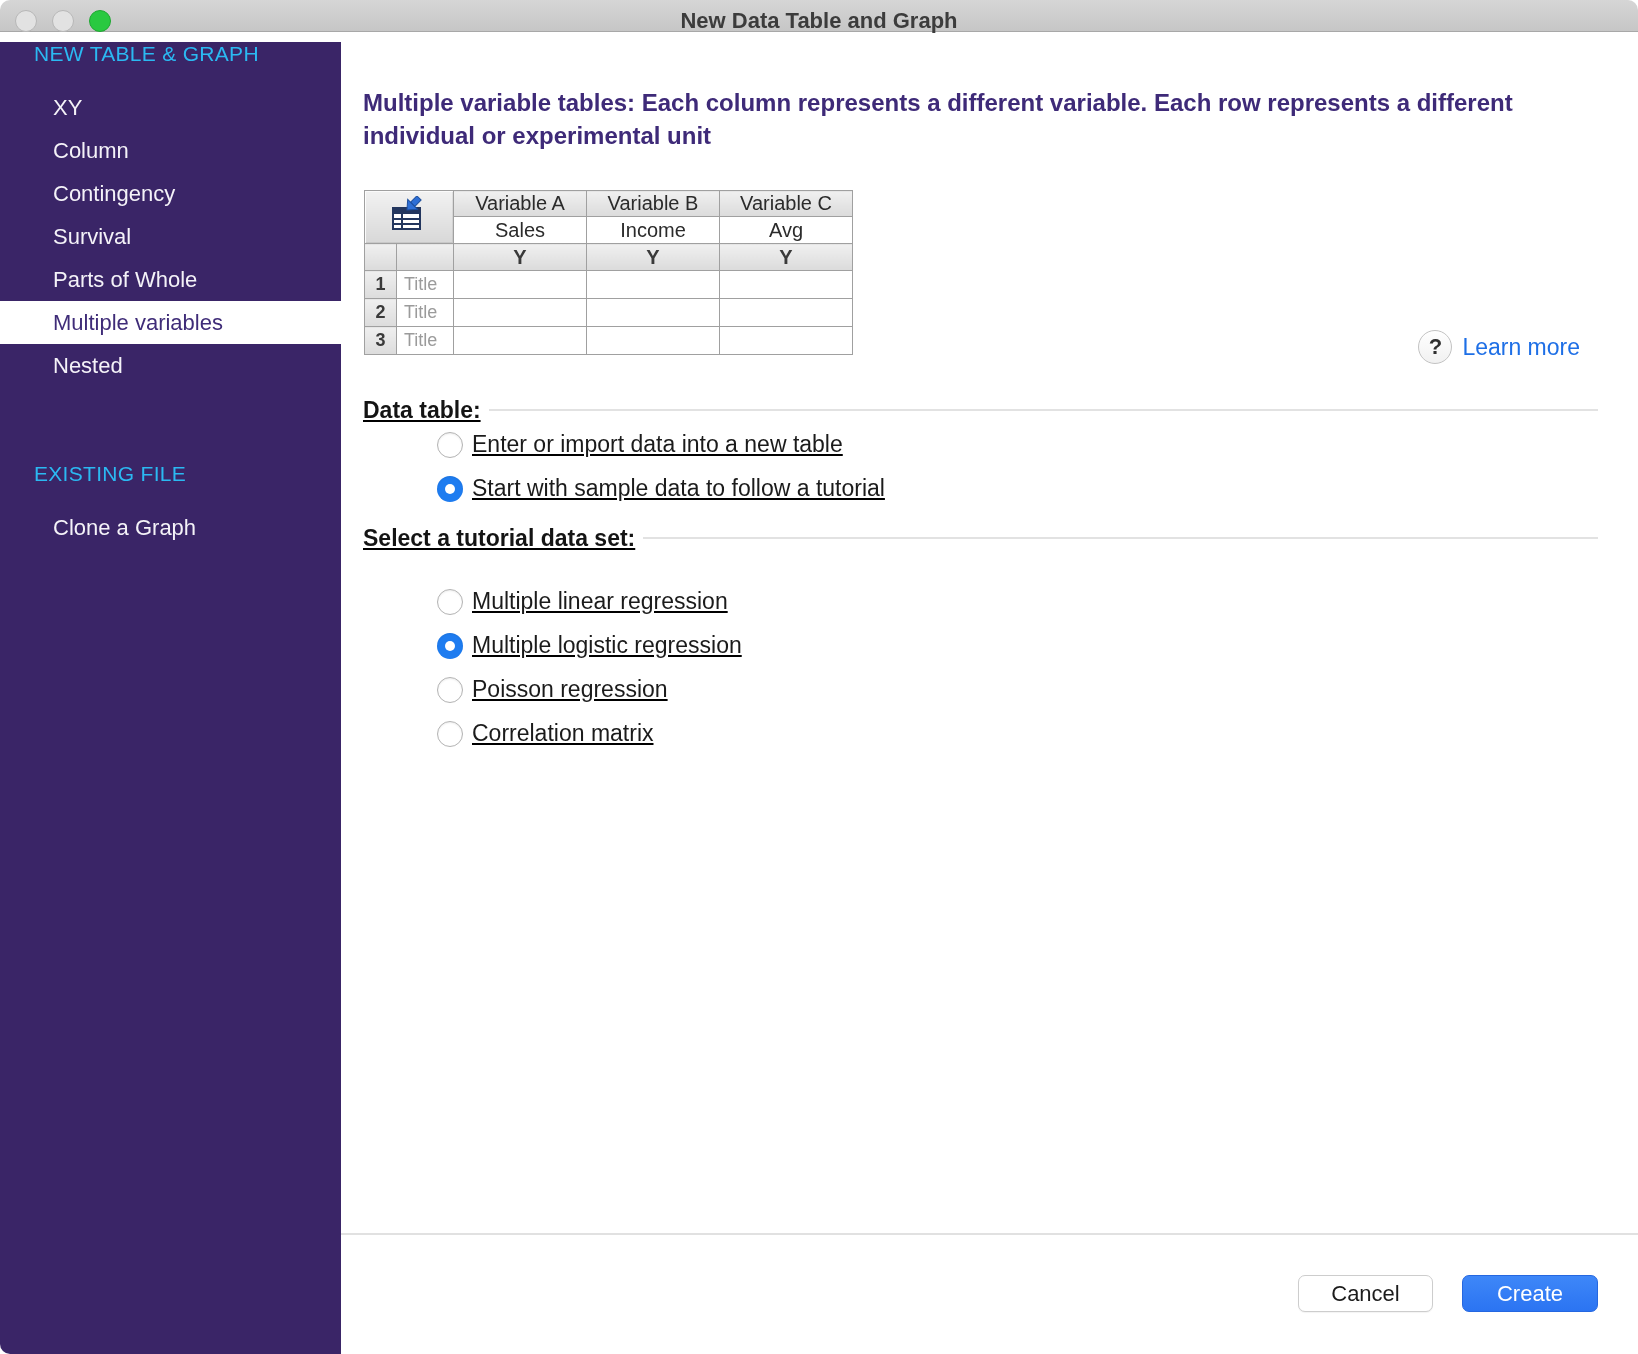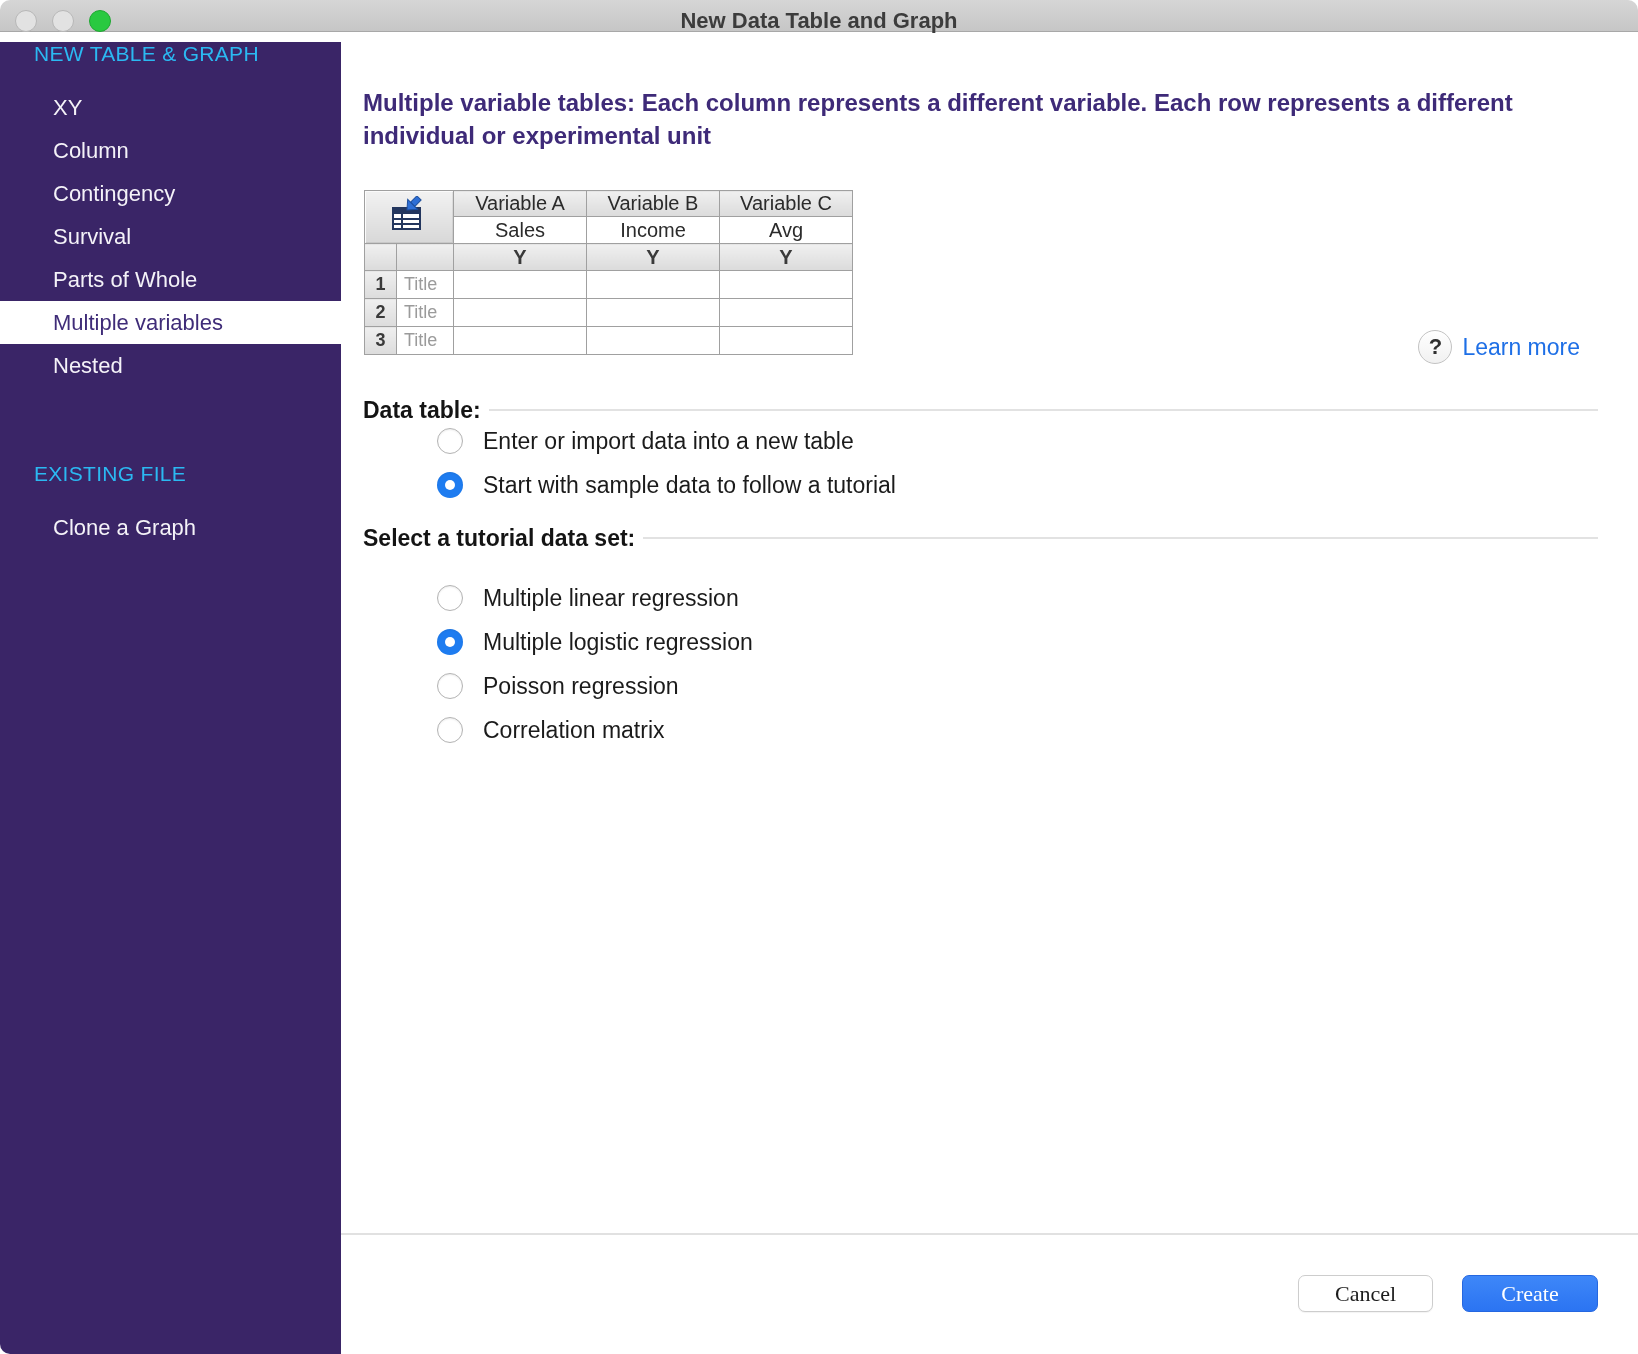--- a/index.html
+++ b/index.html
@@ -46,36 +46,36 @@
   .ptable td.titlecell{text-align:left;padding-left:7px;font-size:18px;color:#9b9b9b;}
 
   
   .learn-more{position:absolute;top:288px;right:58px;display:flex;align-items:center;gap:10px;}
   .q-circle{width:34px;height:34px;border-radius:50%;border:1px solid #c3c3c3;
     background:linear-gradient(180deg,#ffffff,#f1f1f1);display:flex;align-items:center;justify-content:center;
     font-size:22px;font-weight:bold;color:#2f2f2f;cursor:pointer;}
   .learn-link{font-size:23px;color:#1e6fe6;cursor:pointer;text-align:right;}
 
   
-  .section-row{position:absolute;left:22px;right:40px;height:32px;display:flex;align-items:center;gap:8px;}
+  .section-row{position:absolute;left:22px;right:40px;height:32px;display:flex;align-items:center;gap:8px;text-decoration:underline;}
   .section-label{font-size:23px;font-weight:bold;color:#141414;white-space:nowrap;}
   .section-line{flex:1;height:2px;background:#e2e2e2;}
 
   
-  .radio-row{position:absolute;left:96px;height:30px;display:flex;align-items:flex-start;gap:20px;cursor:default;}
+  .radio-row{position:absolute;left:96px;height:30px;display:flex;align-items:flex-end;gap:9px;cursor:default;text-decoration:underline;}
   .radio{width:26px;height:26px;border-radius:50%;background:#fff;border:1px solid #b3b3b3;
     box-shadow:inset 0 1px 2px rgba(0,0,0,.08);flex:0 0 auto;}
   .radio.selected{background:#1e7cf0;border:none;position:relative;}
   .radio.selected::after{content:"";position:absolute;left:8px;top:8px;width:10px;height:10px;border-radius:50%;background:#fff;}
   .radio-label{font-size:23px;color:#1b1b1b;white-space:nowrap;}
 
   
   .footer-divider{position:absolute;left:0;right:0;top:1191px;height:2px;background:#e1e1e1;}
   .footer-buttons{position:absolute;right:40px;bottom:42px;display:flex;gap:29px;}
-  .btn{height:37px;border-radius:7px;font-size:22px;padding:0 10px;cursor:pointer;font-family:Liberation Serif, serif;}
+  .btn{height:37px;border-radius:7px;font-size:22px;padding:0 10px;cursor:pointer;}
   .btn.cancel{width:135px;background:#ffffff;border:1px solid #cdcdcd;color:#1c1c1c;
     box-shadow:0 1px 1px rgba(0,0,0,.05);}
   .btn.create{width:136px;background:linear-gradient(180deg,#3e87f8 0%,#2b74f2 100%);
     border:1px solid #2567e0;color:#ffffff;}
 </style>
 </head>
 <body>
 
 <div class="window">
 

